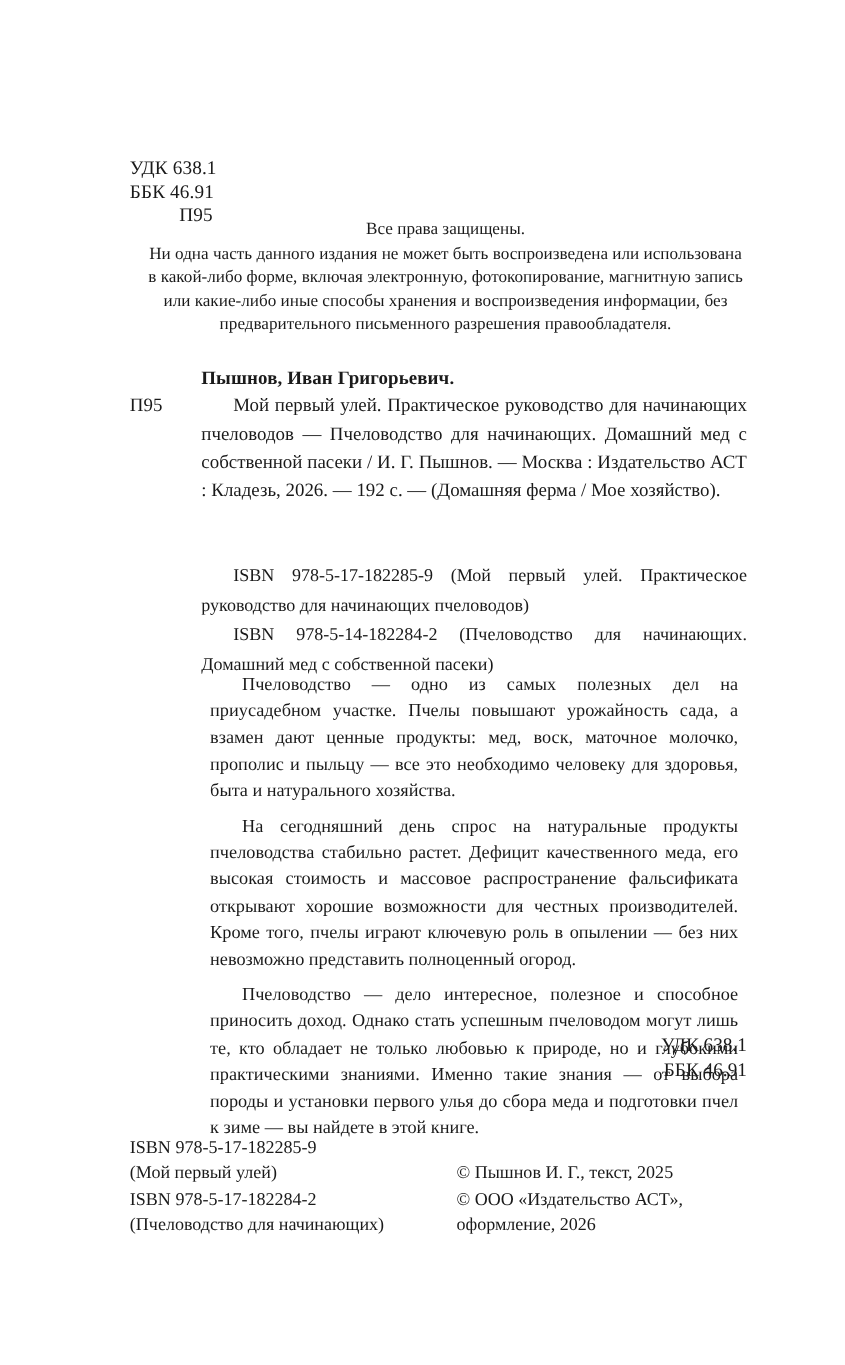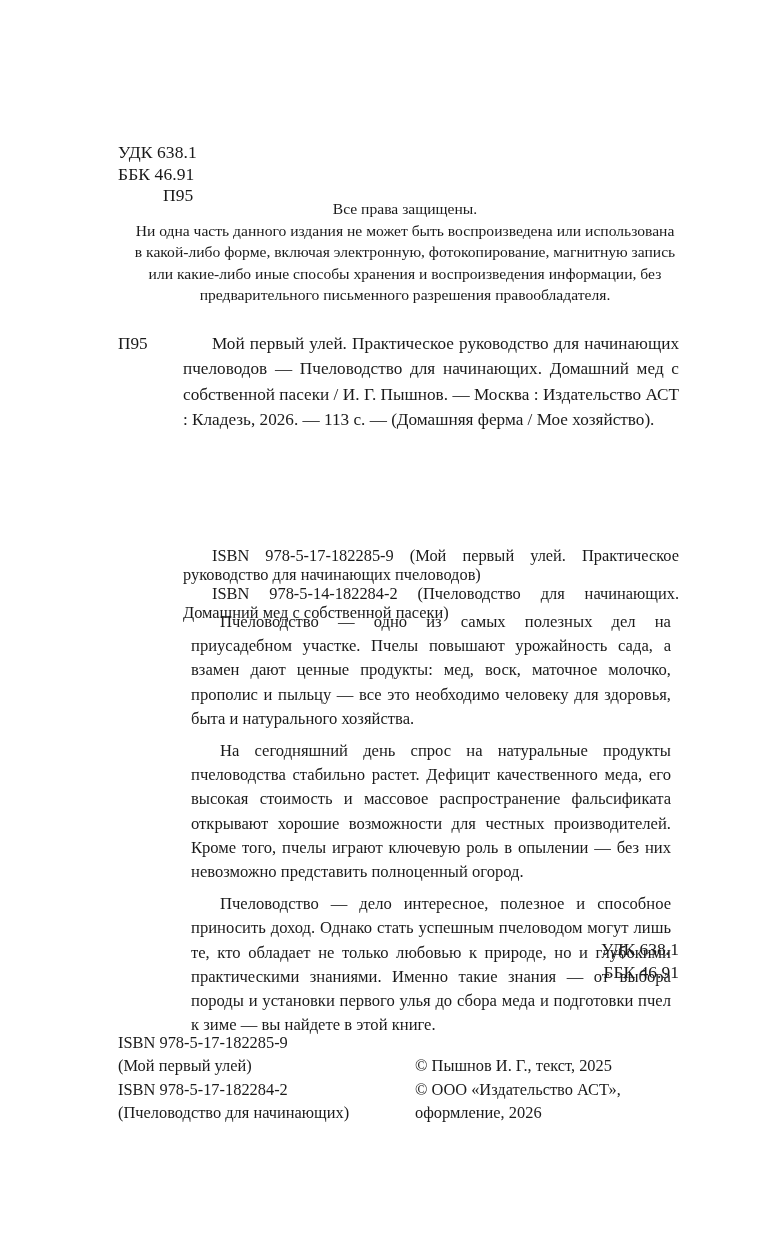--- a/index.html
+++ b/index.html
@@ -75,22 +75,21 @@
     text-align-last: left;
   }
 
   
   .isbn-notes {
     position: absolute;
     left: 183px;
     top: 509px;
     width: 496px;
     font-size: 16.4px;
-    line-height: 19px;
-    margin-top: 37px;
+    line-height: 27px;
   }
   .isbn-notes p {
     margin: 0;
     text-indent: 29px;
     text-align: justify;
     text-align-last: left;
   }
 
   
   .annotation {
@@ -146,23 +145,24 @@
     <span class="code-line">ББК 46.91</span>
     <span class="code-sig">П95</span>
   </div>
 
   <div class="rights">
     <span class="rights-head">Все права защищены.</span>
     <span class="rights-body">Ни одна часть данного издания не может быть воспроизведена или использована в какой-либо форме, включая электронную, фотокопирование, магнитную запись или какие-либо иные способы хранения и воспроизведения информации, без предварительного письменного разрешения правообладателя.</span>
   </div>
 
   <div class="biblio">
+    <span class="author">Пышнов, Иван Григорьевич.</span>
     <div class="entry-row">
       <span class="shelfmark">П95</span>
-      <span class="entry-text">Мой первый улей. Практическое руководство для начинающих пчеловодов — Пчеловодство для начинающих. Домашний мед с собственной пасеки / И. Г. Пышнов. — Москва : Издательство АСТ : Кладезь, 2026. — 113 с. — (Домашняя ферма / Мое хозяйство).</span>
+      <span class="entry-text">Мой первый улей. Практическое руководство для начинающих пчеловодов — Пчеловодство для начинающих. Домашний мед с собственной пасеки / И. Г. Пышнов. — Москва : Издательство АСТ : Кладезь, 2026. — 192 с. — (Домашняя ферма / Мое хозяйство).</span>
     </div>
   </div>
 
   <div class="isbn-notes">
     <p>ISBN 978-5-17-182285-9 (Мой первый улей. Практическое руководство для начинающих пчеловодов)</p>
     <p>ISBN 978-5-14-182284-2 (Пчеловодство для начинающих. Домашний мед с собственной пасеки)</p>
   </div>
 
   <div class="annotation">
     <p>Пчеловодство — одно из самых полезных дел на приусадебном участке. Пчелы повышают урожайность сада, а взамен дают ценные продукты: мед, воск, маточное молочко, прополис и пыльцу — все это необходимо человеку для здоровья, быта и натурального хозяйства.</p>

